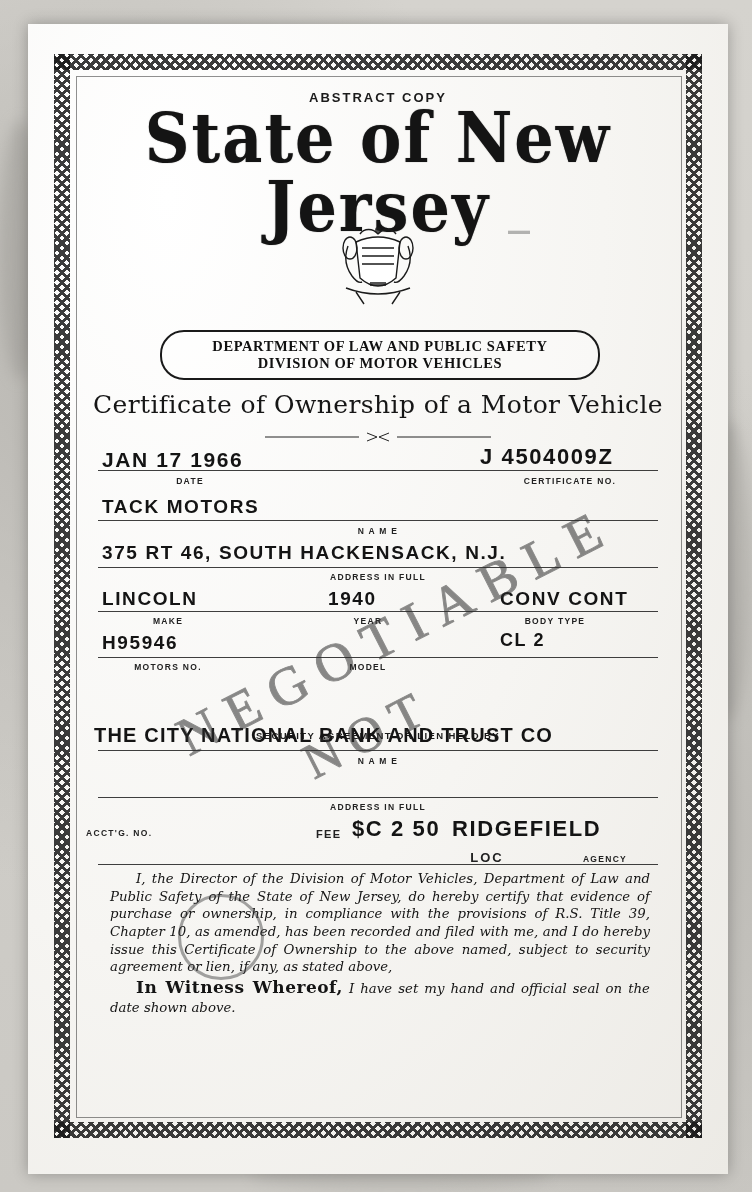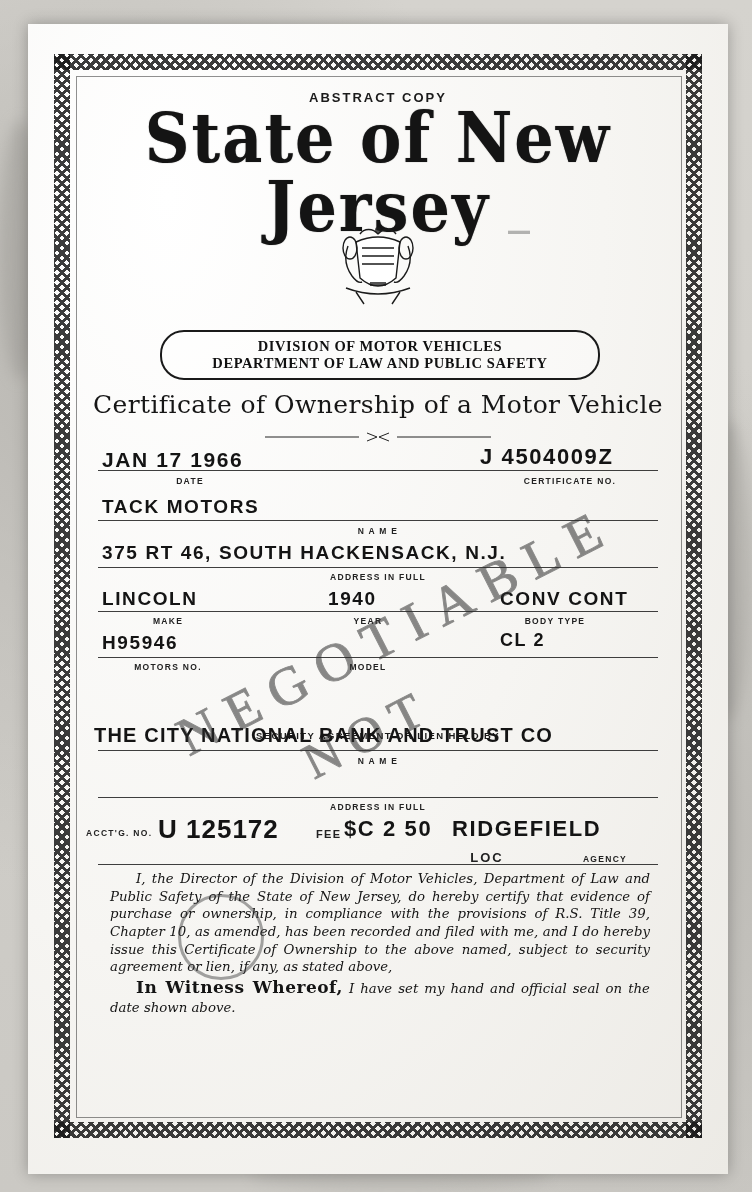--- a/index.html
+++ b/index.html
@@ -182,22 +182,22 @@
             <path d="M30 80 l8 12 M74 80 l-8 12"></path>
           </g>
           <g fill="#1b1b1b" opacity=".75">
             <circle cx="52" cy="18" r="3"></circle>
             <rect x="44" y="70" width="16" height="4"></rect>
           </g>
         </svg>
       </div>
 
       <div class="div-box">
+        <div>DEPARTMENT OF LAW AND PUBLIC SAFETY</div>
         <div>DIVISION OF MOTOR VEHICLES</div>
-        <div>DEPARTMENT OF LAW AND PUBLIC SAFETY</div>
       </div>
 
       <div class="cert-script">Certificate of Ownership of a Motor Vehicle</div>
       <svg class="flourish" viewBox="0 0 230 10">
         <path d="M2 5 H96 M134 5 H228" stroke="#222" stroke-width="1" fill="none"></path>
         <path d="M104 1 l10 4 l-10 4 M126 1 l-10 4 l10 4" stroke="#222" stroke-width="1" fill="none"></path>
       </svg>
 
       <div class="fval" style="left:22px;top:368px;font-size:21px;">JAN 17 1966</div>
       <div class="flab" style="left:70px;top:396px;width:80px;">DATE</div>
@@ -230,23 +230,22 @@
       <div class="caps-small" style="top:614px;">SECURITY AGREEMENT OR LIEN HELD BY</div>
 
       <div class="fval" style="left:14px;top:644px;font-size:20px;letter-spacing:1.2px;">THE CITY NATIONAL BANK AND TRUST CO</div>
       <div class="flab" style="left:248px;top:676px;width:100px;">N A M E</div>
       <div class="line" style="top:670px;"></div>
 
       <div class="flab" style="left:228px;top:722px;width:140px;">ADDRESS IN FULL</div>
       <div class="line" style="top:717px;"></div>
 
       <div class="flab" style="left:6px;top:748px;width:70px;text-align:left;">ACCT'G. NO.</div>
-      <div class="fval" style="left:78px;top:734px;font-size:26px;letter-spacing:1px;">U 125172</div>
       <div class="flab" style="left:236px;top:748px;width:40px;text-align:left;font-size:11px;">FEE</div>
-      <div class="fval" style="left:264px;top:736px;font-size:22px;text-align:right;">$C 2 50</div>
+      <div class="fval" style="left:272px;top:736px;font-size:22px;text-align:right;">$C 2 50</div>
       <div class="fval" style="left:372px;top:736px;font-size:22px;">RIDGEFIELD</div>
       <div class="flab" style="left:352px;top:770px;width:110px;font-size:13px;letter-spacing:2px;">LOC</div>
       <div class="flab" style="left:470px;top:774px;width:110px;">AGENCY</div>
       <div class="line" style="top:784px;"></div>
 
       <div class="para">
         <span class="indent"></span><span>I, the Director of the Division of Motor Vehicles, Department of Law and Public Safety of the State of New Jersey, do hereby certify that evidence of purchase or ownership, in compliance with the provisions of R.S. Title 39, Chapter 10, as amended, has been recorded and filed with me, and I do hereby issue this Certificate of Ownership to the above named, subject to security agreement or lien, if any, as stated above,</span>
         <br>
         <span class="indent"></span><span class="witness">In Witness Whereof,</span>
         <span>I have set my hand and official seal on the date shown above.</span>

